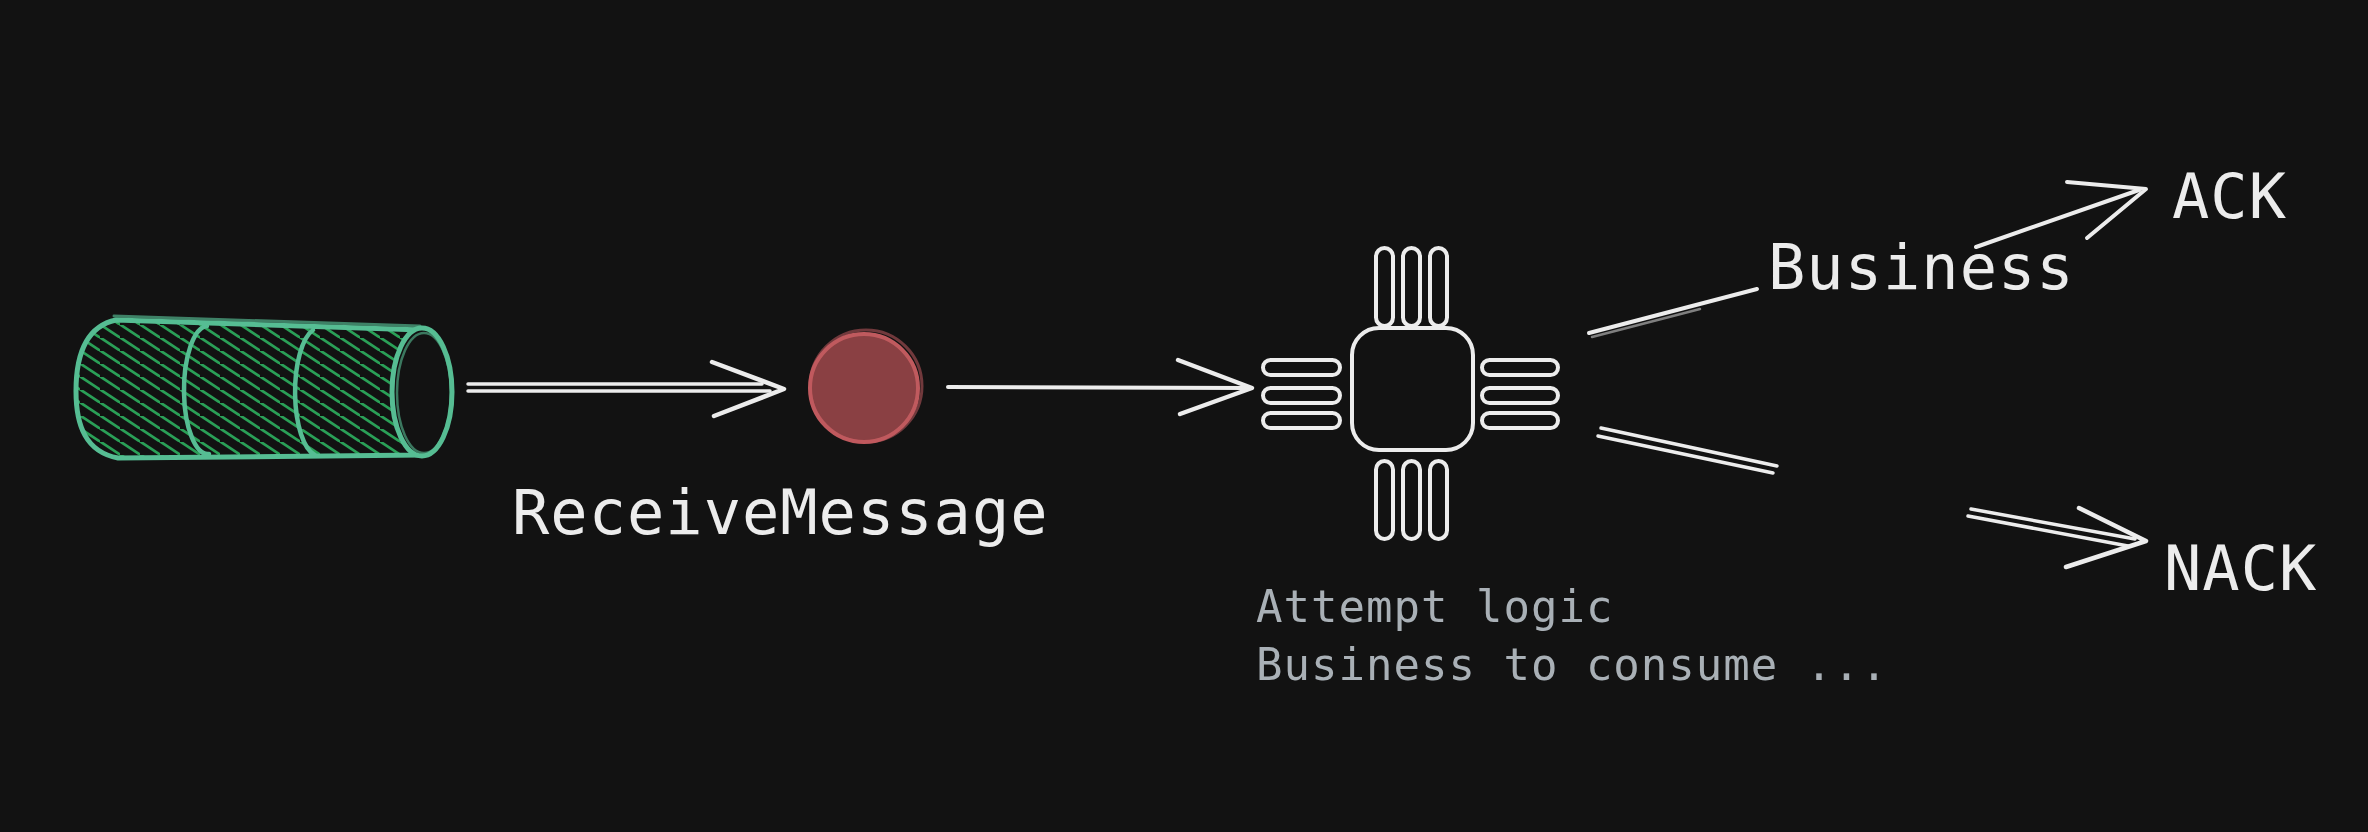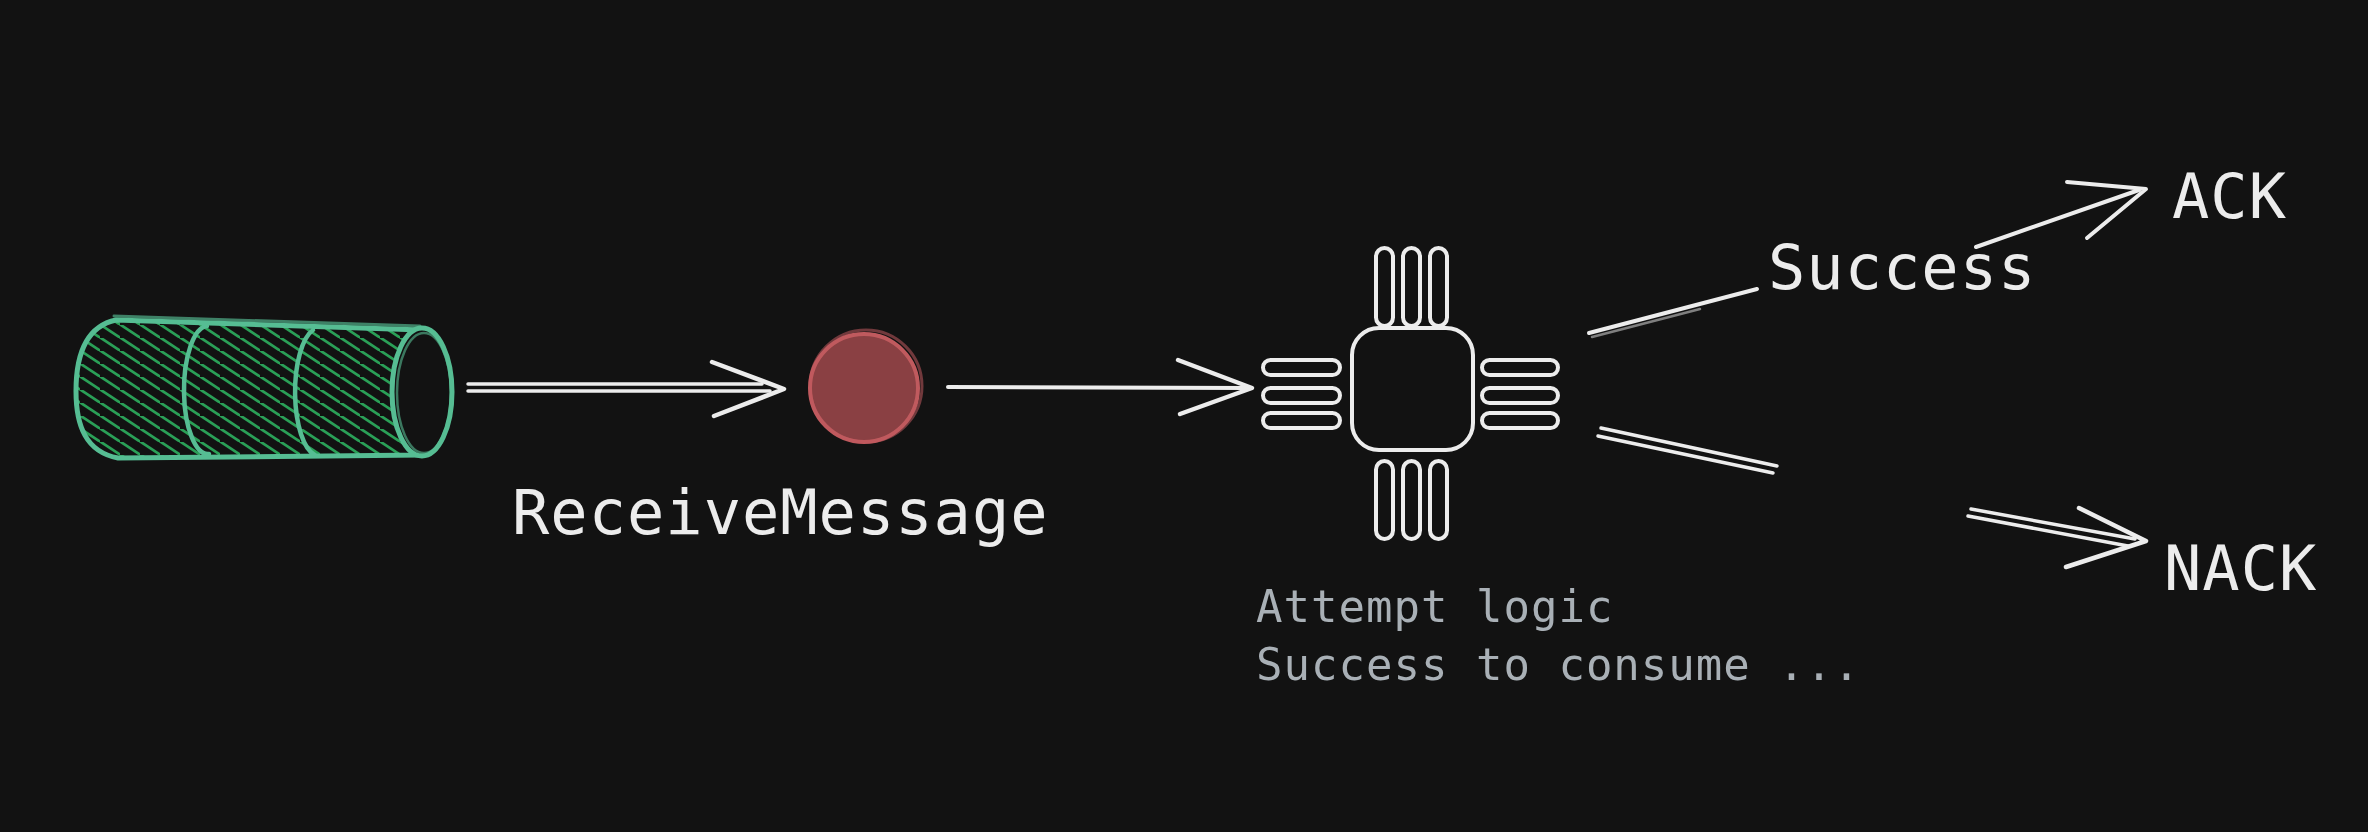--- a/index.html
+++ b/index.html
@@ -105,22 +105,22 @@
       <path d="M1971,509 L2135,539"></path>
       <path d="M1968,516 L2128,546"></path>
       <polyline points="2079,508 2146,541 2066,567" stroke-width="4.5"></polyline>
     </g>
   </svg>
 
   <div class="label" style="left:512px; top:482px;">ReceiveMessage</div>
 
   <div class="label muted" style="left:1256px; top:585px;">Attempt logic</div>
 
-  <div class="label muted" style="left:1256px; top:643px;">Success to consume ...</div>
+  <div class="label muted" style="left:1256px; top:643px;">Business to consume ...</div>
 
-  <div class="label" style="left:1768px; top:237px;">Success</div>
+  <div class="label" style="left:1768px; top:237px;">Business</div>
 
   <div class="label" style="left:2172px; top:166px;">ACK</div>
 
 
   <div class="label" style="left:2164px; top:538px;text-align:center;">NACK</div>
 
 </div>
 
 </body></html>

